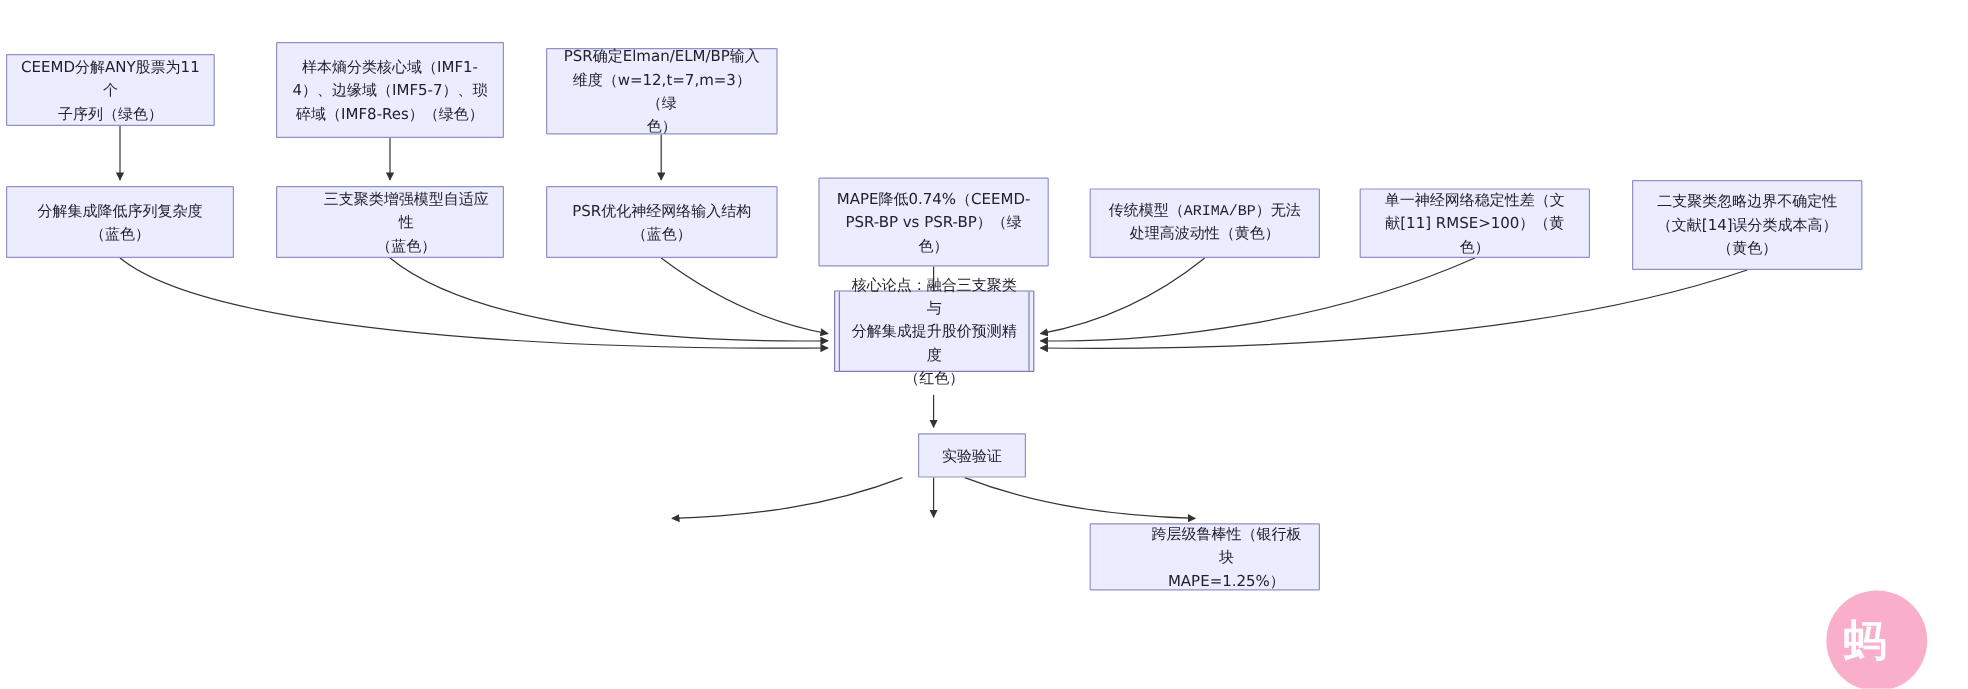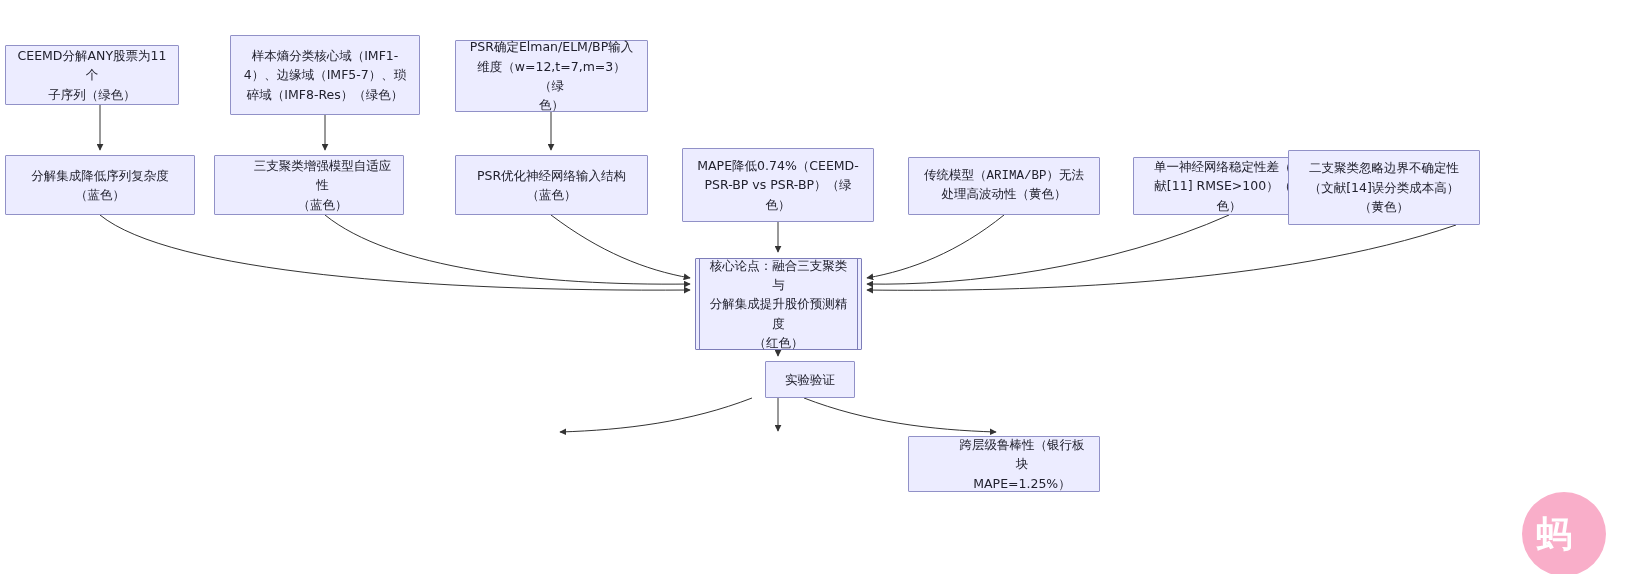--- a/index.html
+++ b/index.html
@@ -106,36 +106,36 @@
 子序列（绿色）</div>
   <div class="node" style="left:230px; top:35px; width:190px; height:80px;">样本熵分类核心域（IMF1-
 4）、边缘域（IMF5-7）、琐
 碎域（IMF8-Res）（绿色）</div>
   <div class="node" style="left:455px; top:40px; width:193px; height:72px;">PSR确定Elman/ELM/BP输入
 维度（w=12,t=7,m=3）（绿
 色）</div>
 
   <div class="node" style="left:5px; top:155px; width:190px; height:60px;">分解集成降低序列复杂度
 （蓝色）</div>
-  <div class="node" style="left:214px; top:155px; width:190px; height:60px;padding-left:36px;">三支聚类增强模型自适应性
+  <div class="node" style="left:230px; top:155px; width:190px; height:60px;padding-left:36px;">三支聚类增强模型自适应性
 （蓝色）</div>
   <div class="node" style="left:455px; top:155px; width:193px; height:60px;">PSR优化神经网络输入结构
 （蓝色）</div>
   <div class="node" style="left:682px; top:148px; width:192px; height:74px;">MAPE降低0.74%（CEEMD-
 PSR-BP vs PSR-BP）（绿
 色）</div>
   <div class="node" style="left:908px; top:157px; width:192px; height:58px;font-family:Liberation Mono, monospace;">传统模型（ARIMA/BP）无法
 处理高波动性（黄色）</div>
   <div class="node" style="left:1133px; top:157px; width:192px; height:58px;">单一神经网络稳定性差（文
 献[11] RMSE&gt;100）（黄色）</div>
-  <div class="node" style="left:1288px; top:150px; width:192px; height:75px;">二支聚类忽略边界不确定性
+  <div class="node" style="left:1360px; top:150px; width:192px; height:75px;">二支聚类忽略边界不确定性
 （文献[14]误分类成本高）
 （黄色）</div>
 
-  <div class="node center-node" style="left:695px; top:258px; width:167px; height:92px;">核心论点：融合三支聚类与
+  <div class="node center-node" style="left:695px; top:242px; width:167px; height:68px;">核心论点：融合三支聚类与
 分解集成提升股价预测精度
 （红色）</div>
 
   <div class="node" style="left:733px; top:361px; width:90px; height:37px;margin-left:32px;">实验验证</div>
 
   <div class="node" style="left:908px; top:436px; width:192px; height:56px;padding-left:45px;">跨层级鲁棒性（银行板块
 MAPE=1.25%）</div>
 
   <div class="watermark">
     <span>蚂</span>

